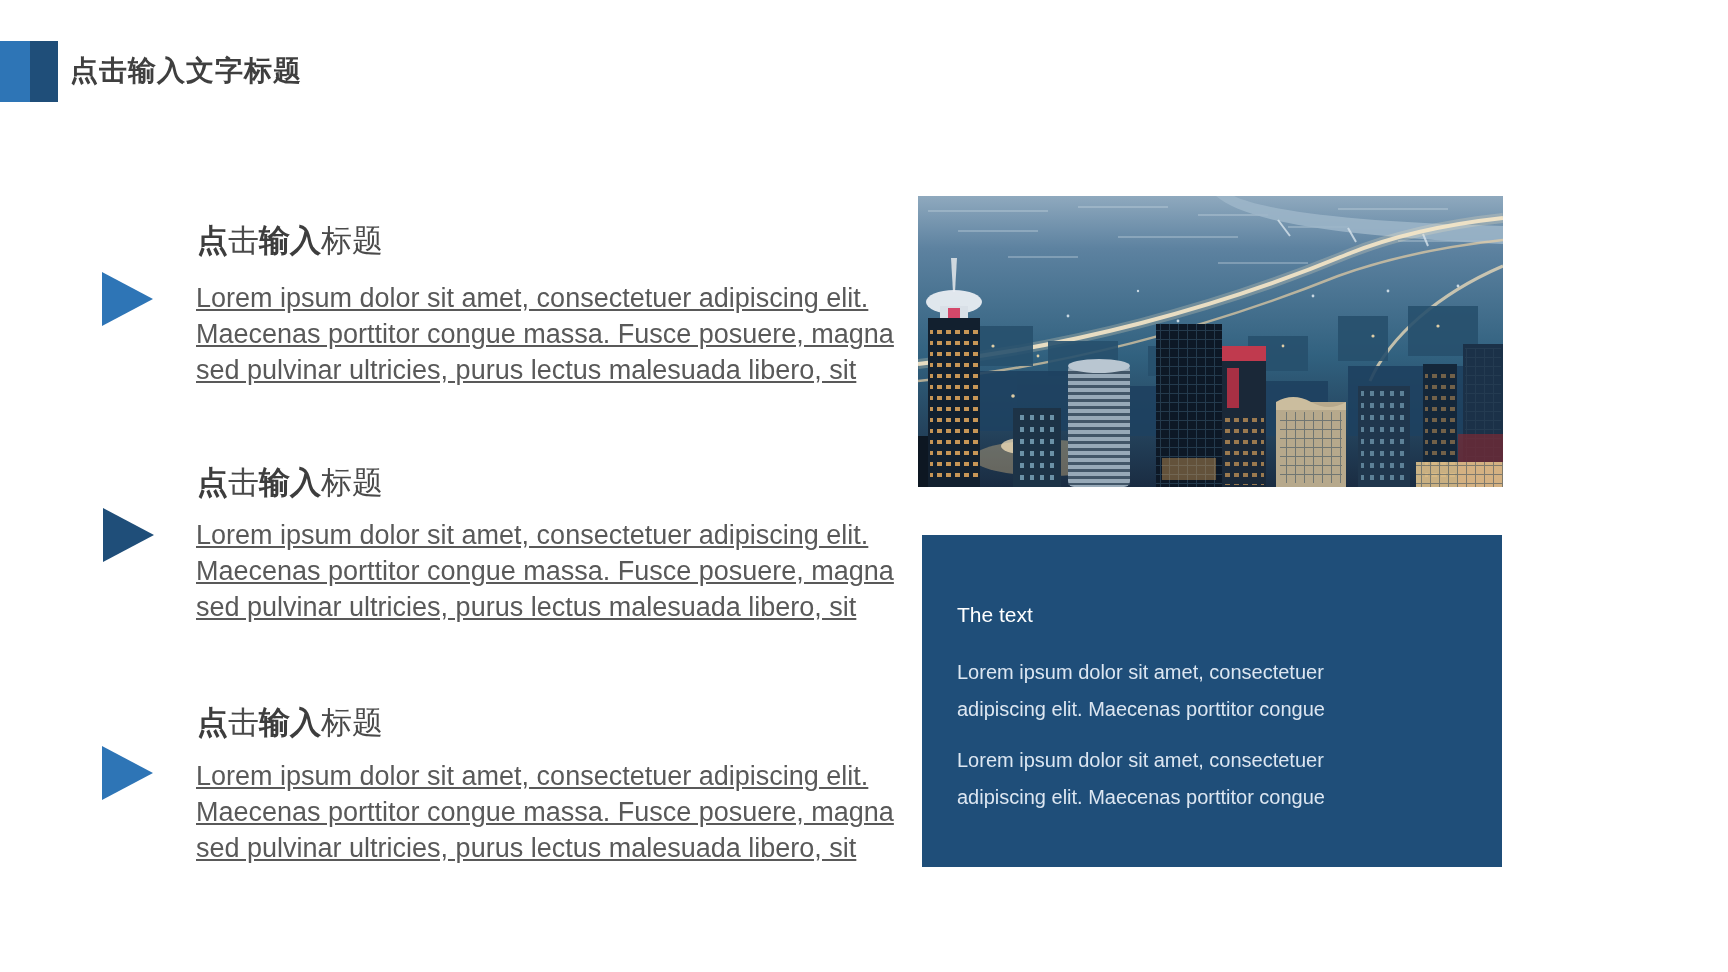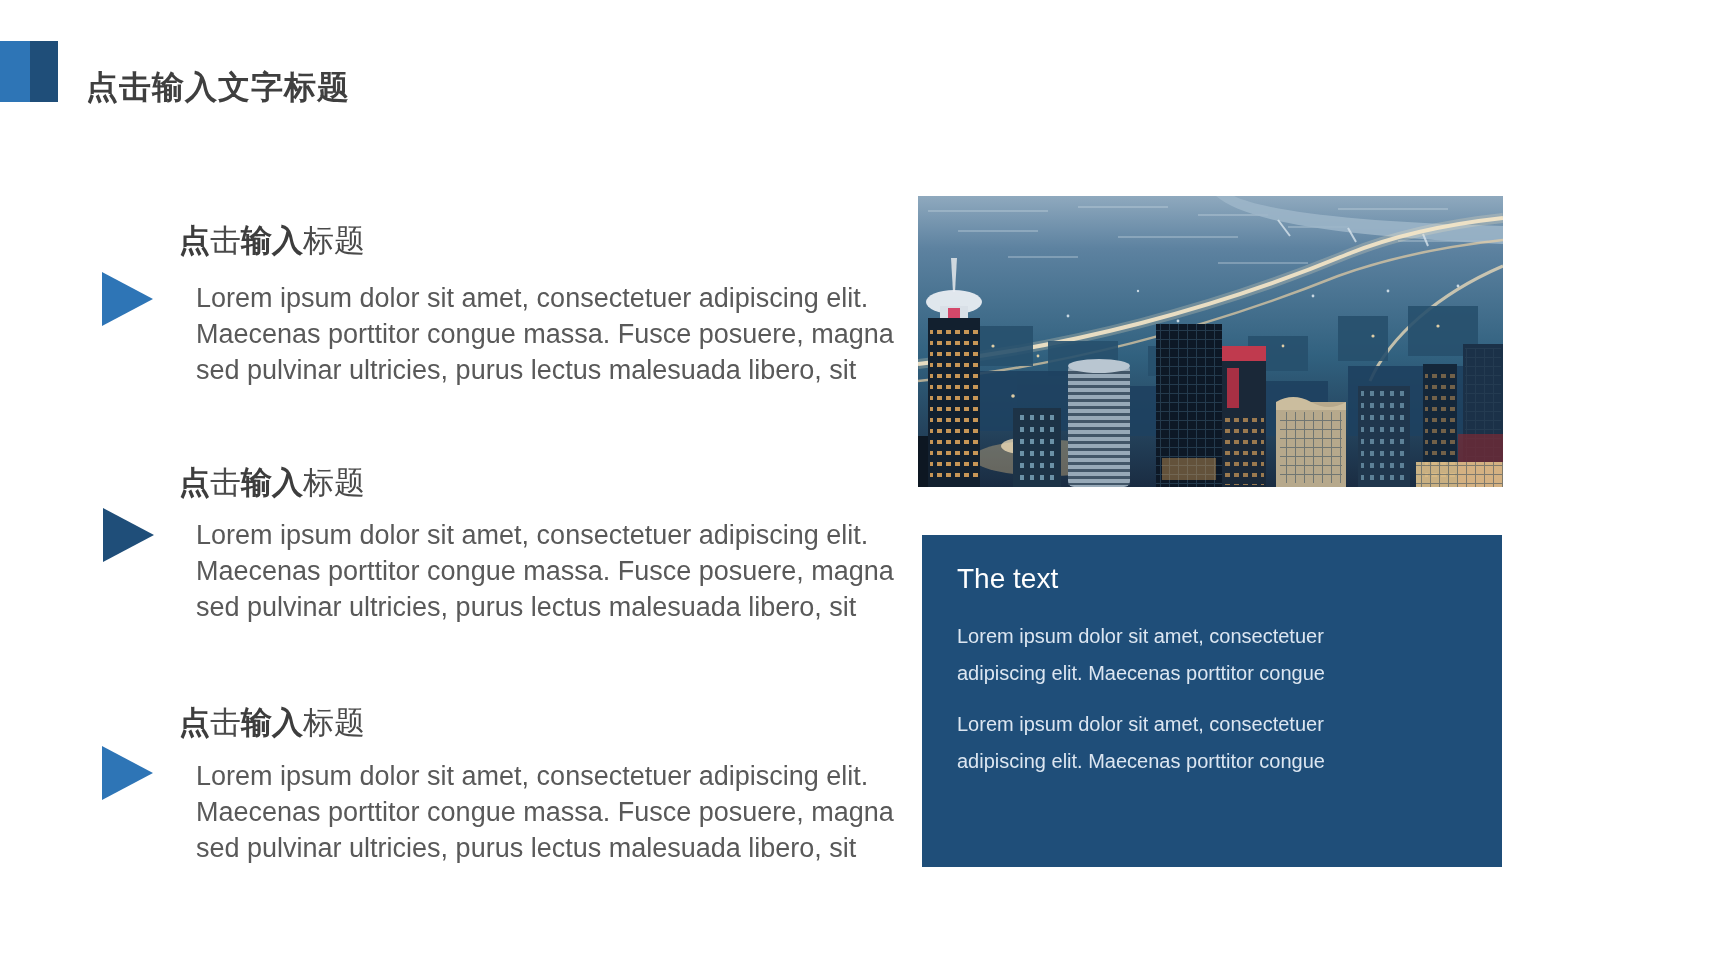--- a/index.html
+++ b/index.html
@@ -4,48 +4,49 @@
 <style>
   html,body{margin:0;padding:0;background:#e9e9e9;}
   .slide{
     position:relative;width:1728px;height:972px;background:#ffffff;
     font-family:"Liberation Sans","DejaVu Sans",sans-serif;overflow:hidden;
   }
   
   .deco-light{position:absolute;left:0;top:41px;width:30px;height:61px;background:#2E75B6;}
   .deco-dark{position:absolute;left:30px;top:41px;width:28px;height:61px;background:#1F4E79;}
   .slide-title{
-    position:absolute;left:70px;top:40px;margin:16px;font-size:32px;line-height:62px;
+    position:absolute;left:70px;top:40px;margin:0;font-size:28px;line-height:62px;
     font-weight:600;color:#3F3F3F;letter-spacing:1px;white-space:nowrap;
   }
   
   .tri{position:absolute;width:0;height:0;border-top:27px solid transparent;border-bottom:27px solid transparent;}
   .tri-light{border-left:51px solid #2E75B6;}
   .tri-dark{border-left:51px solid #1F4E79;}
   .tri-1{left:102px;top:272px;}
   .tri-2{left:103px;top:508px;}
   .tri-3{left:102px;top:746px;}
   .item-heading{
-    position:absolute;left:179px;font-size:31px;line-height:42px;color:#4A4A4A;
+    position:absolute;left:197px;font-size:31px;line-height:42px;color:#4A4A4A;
     font-weight:400;white-space:nowrap;
   }
   .item-heading .hb{font-weight:700;color:#3D3D3D;}
   .ih-1{top:220px;} .ih-2{top:462px;} .ih-3{top:702px;}
   .item-body{
     position:absolute;left:196px;font-size:27px;line-height:36px;color:#595959;
     white-space:nowrap;
+    text-decoration:underline;
   }
   .ib-1{top:280px;} .ib-2{top:517px;} .ib-3{top:758px;}
   
   .photo{position:absolute;left:918px;top:196px;width:585px;height:291px;display:block;}
   .text-box{
     position:absolute;left:922px;top:535px;width:580px;height:332px;background:#1F4E79;
     box-sizing:border-box;padding:0 30px 0 35px;
   }
-  .box-heading{margin-top:24px;font-size:28px;line-height:40px;color:#FFFFFF;font-weight:400;}
+  .box-heading{margin-top:60px;font-size:21px;line-height:40px;color:#FFFFFF;font-weight:400;}
   .box-para{font-size:20px;line-height:37px;color:#DCE6F1;white-space:nowrap;}
   .bp-1{margin-top:19px;}
   .bp-2{margin-top:14px;}
 </style>
 </head>
 <body>
 
 <div class="slide">
 
   <div class="deco-light"></div>

